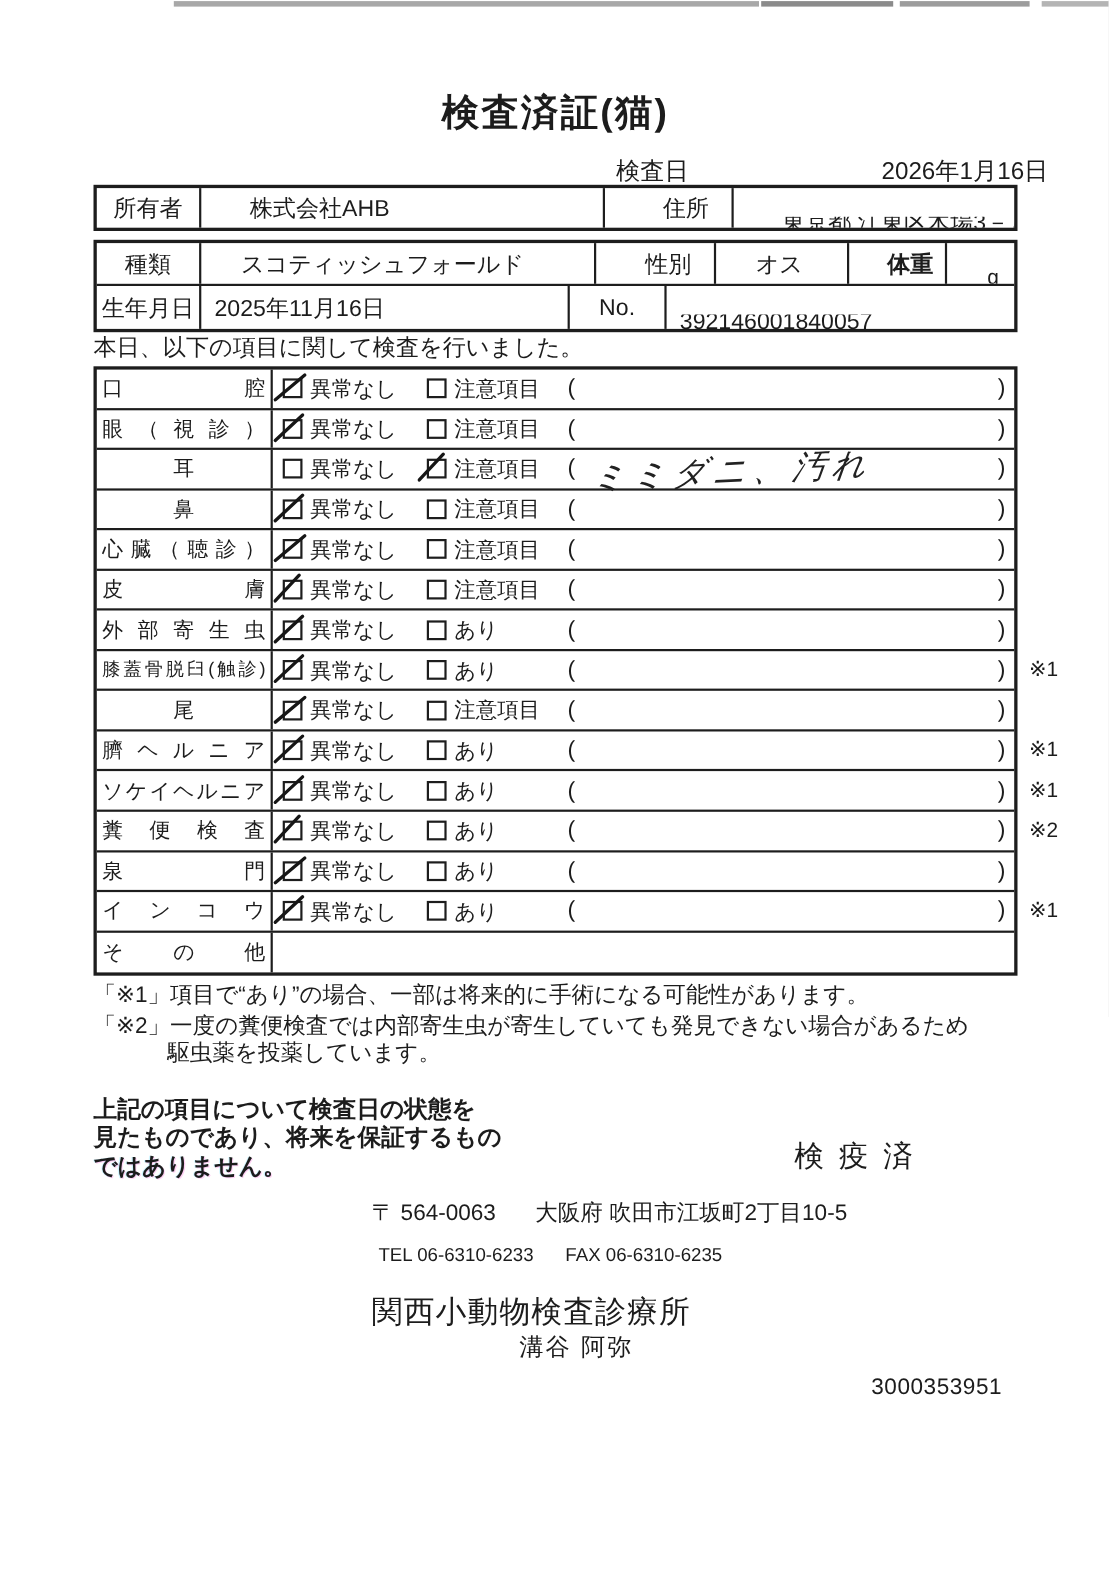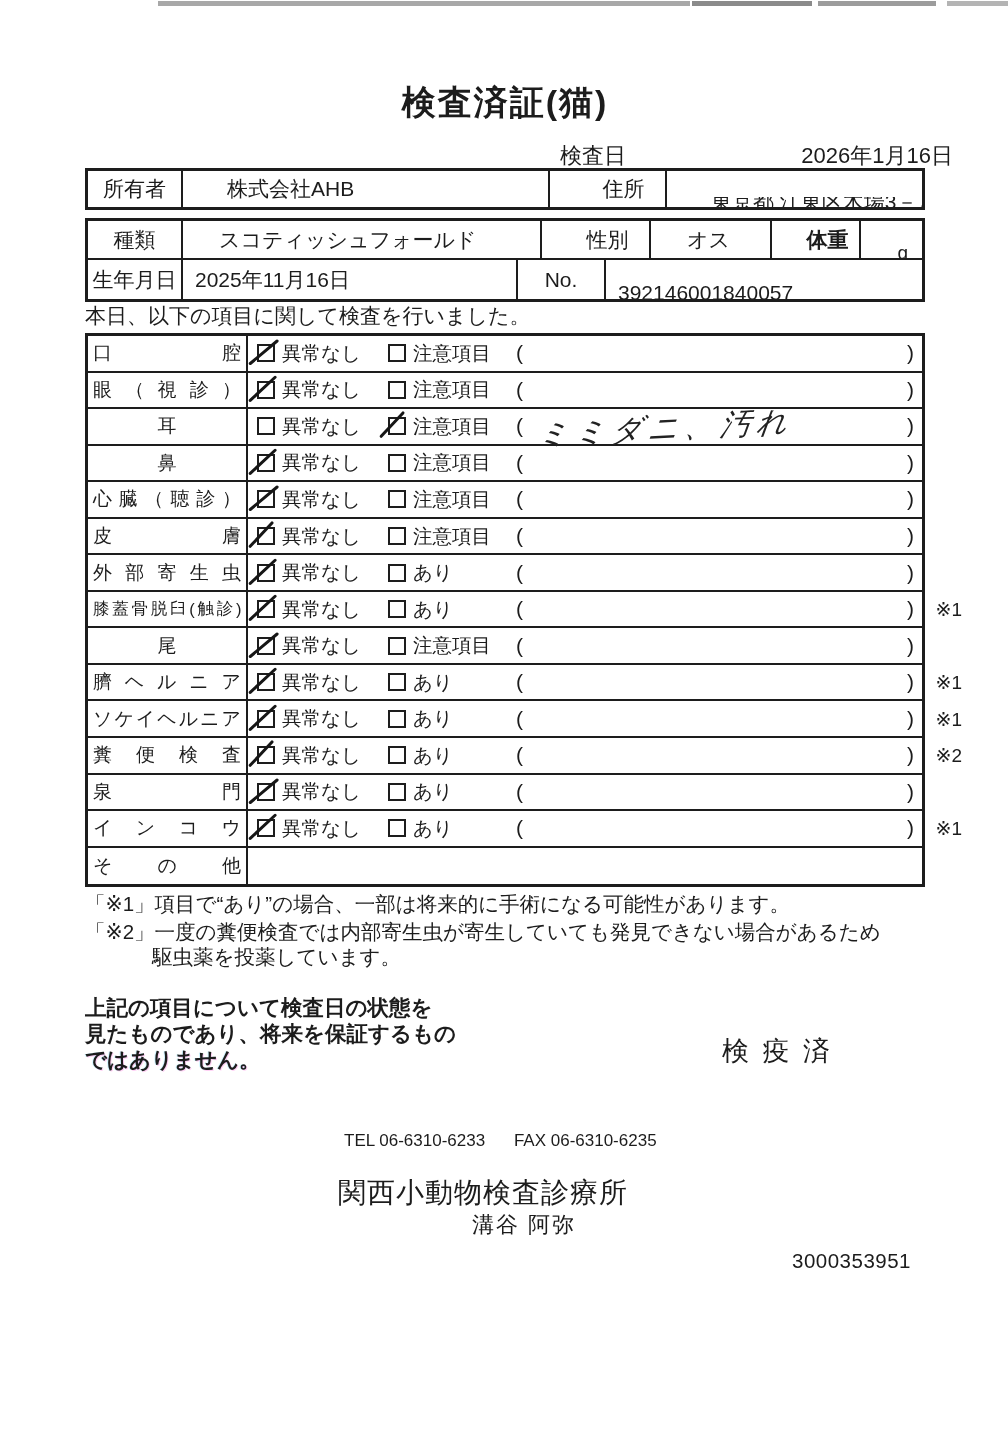--- a/index.html
+++ b/index.html
@@ -524,20 +524,24 @@
   <p class="note note3">駆虫薬を投薬しています。</p>
 
   <div class="disclaimer">
     <div>上記の項目について検査日の状態を</div>
     <div>見たものであり、将来を保証するもの</div>
     <div class="fringe">ではありません。</div>
   </div>
 
   <div class="stamp">検 疫 済</div>
 
+  <div class="postal-line">
+    <span>〒 564-0063</span>
+    <span class="addr">大阪府 吹田市江坂町2丁目10-5</span>
+  </div>
   <div class="tel-line">
     <span>TEL 06-6310-6233</span>
     <span class="fax">FAX 06-6310-6235</span>
   </div>
   <div class="clinic">関西小動物検査診療所</div>
   <div class="examiner">溝谷 阿弥</div>
   <div class="serial">3000353951</div>
 
 </div>
 

